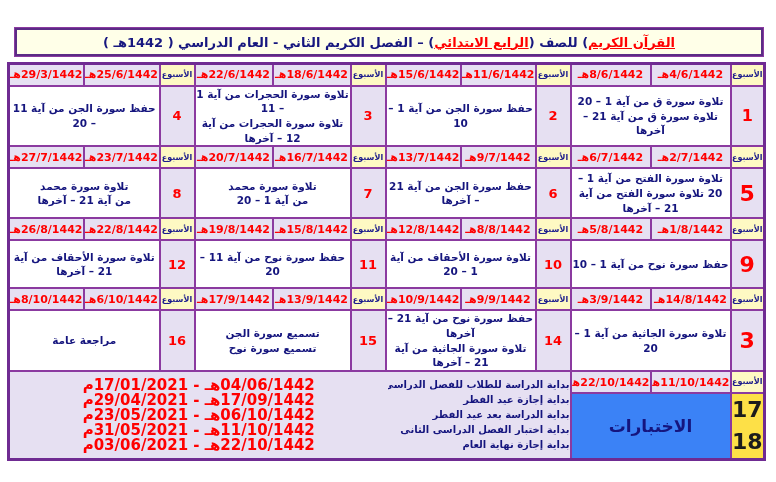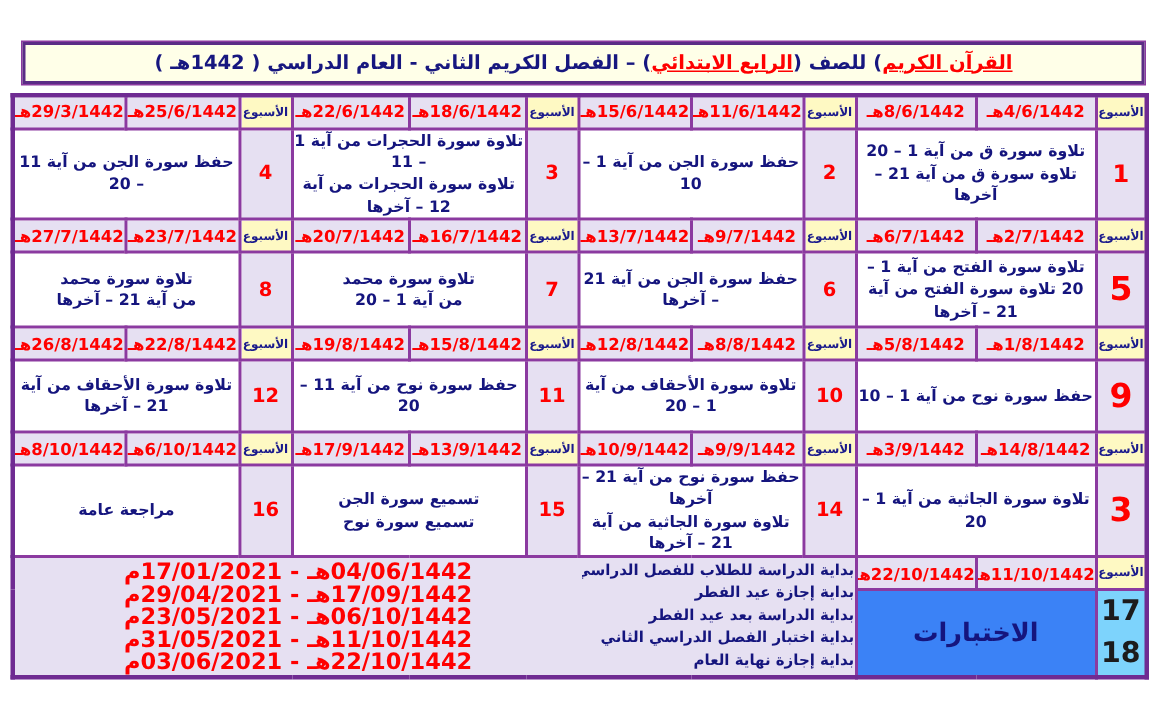--- a/index.html
+++ b/index.html
@@ -31,21 +31,21 @@
   .wn.med{font-size:16px;}
   .wn.big{font-size:22px;}
   .lesson{background:#ffffff;color:#15157E;font-size:10.5px;line-height:1.4;white-space:pre-line;padding:1px 3px;}
   tr.h-head{height:22px;}
   tr.h-c1{height:56px;}
   tr.h-c2{height:50px;}
   tr.h-c3{height:48px;}
   tr.h-c4{height:52px;}
   tr.h-bot{height:58px;}
   .exams-label-cell{background:#3b82f6;color:#15157E;font-size:17px;}
-  .wk1718{background:#7dd3fc;color:#1c1c1c;font-size:19px;line-height:1.45;}
+  .wk1718{background:#fde047;color:#1c1c1c;font-size:22px;line-height:1.45;}
   .cal-cell{background:#E6E0F2;vertical-align:top;padding:3px 4px 0 4px;}
   .cal-row{display:flex;align-items:center;height:15px;}
   .cal-label{color:#15157E;font-size:10px;text-align:right;width:182px;white-space:nowrap;overflow:hidden;}
   .cal-dates{color:#FF0000;font-size:15px;flex:1;text-align:center;white-space:nowrap;}
 </style>
 </head>
 <body>
 
 <div class="titlebar">
     <span class="red">القرآن الكريم</span>

